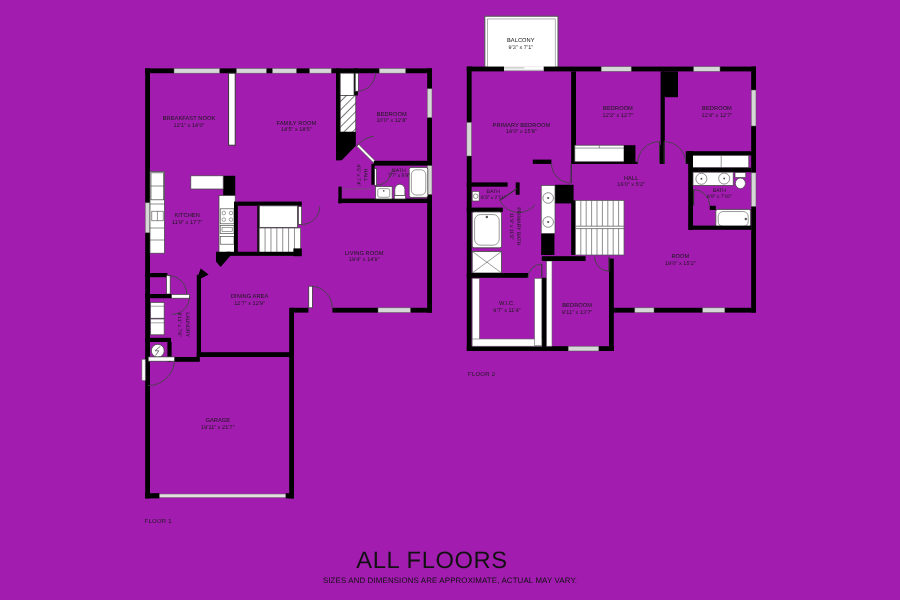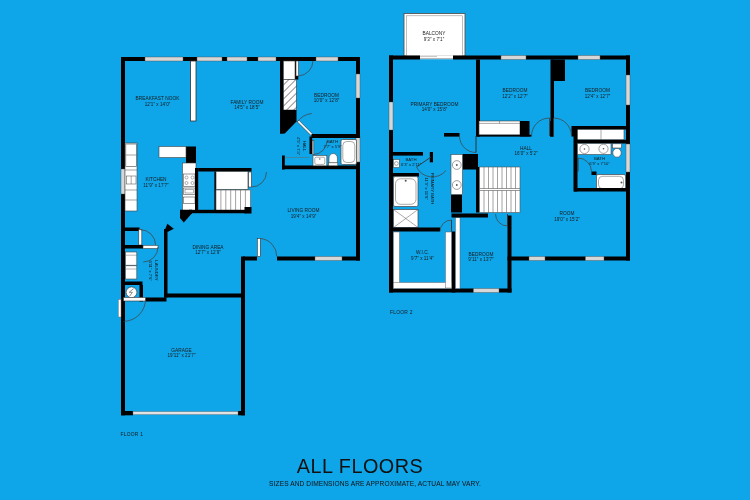--- a/index.html
+++ b/index.html
@@ -1,16 +1,16 @@
 <!DOCTYPE html>
 <html><head>
 <meta charset="utf-8">
 <style>
 html,body{margin:0;padding:0;background:#ffffff;}
-#page{width:750px;height:500px;position:relative;background:#0ea5e9;overflow:hidden;}
+#page{width:750px;height:500px;position:relative;background:#a21caf;overflow:hidden;}
 text{font-family:"Liberation Sans",sans-serif;fill:#1a1a1a;}
 .rn{font-size:4.75px;letter-spacing:.05px;}
 .rd{font-size:4.55px;letter-spacing:.05px;}
 .tn{font-size:4.3px;}
 .td{font-size:4.15px;}
 .fl{font-size:4.9px;letter-spacing:.25px;}
 </style>
 </head>
 <body>
 <div id="page">

